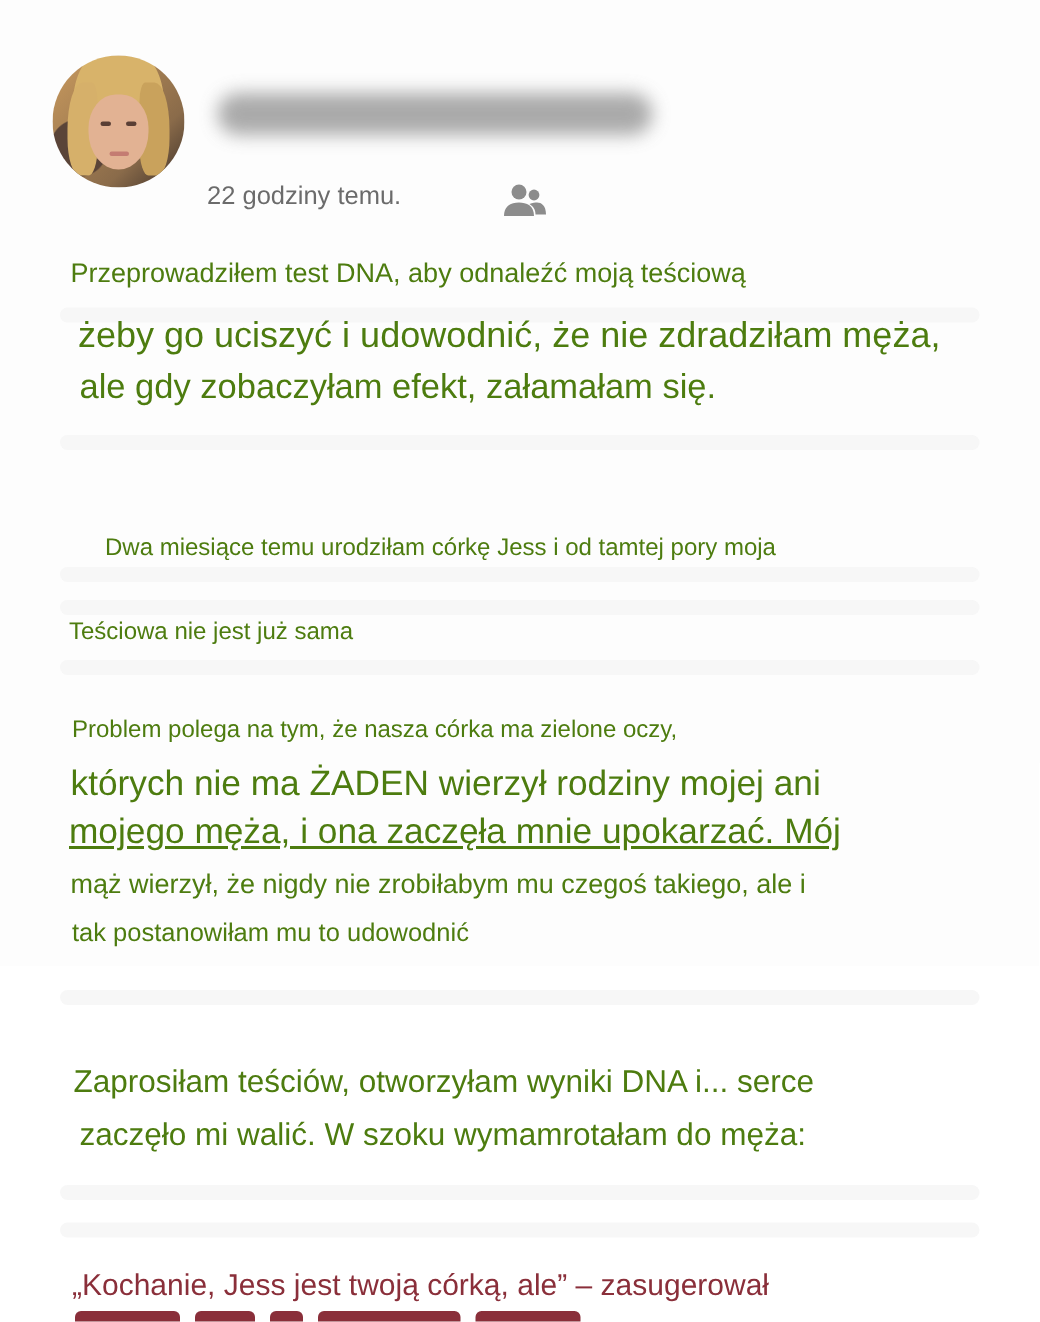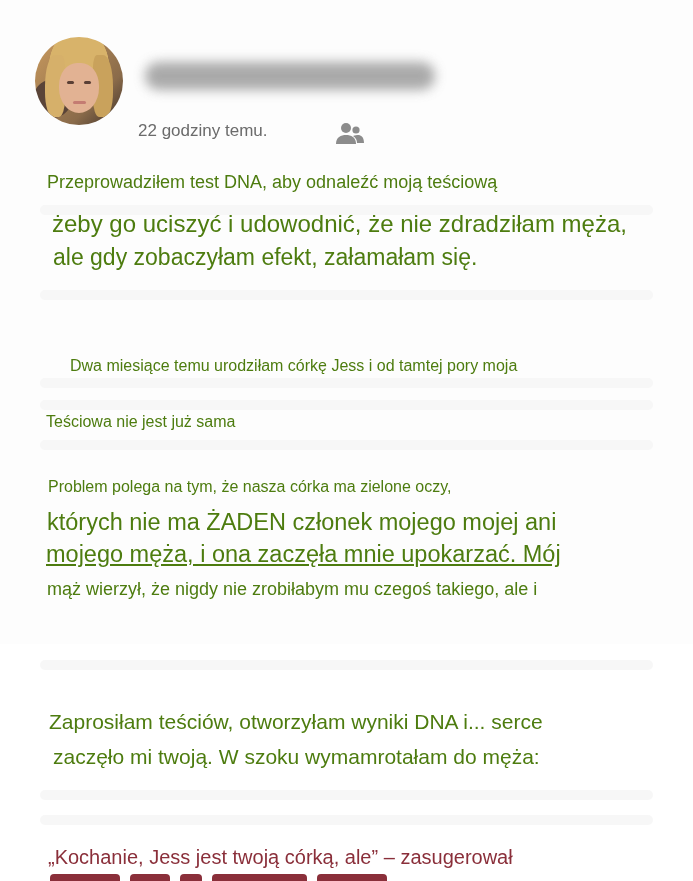--- a/index.html
+++ b/index.html
@@ -167,26 +167,27 @@
   </svg>
 
   <div class="para" style="left:47px; top:172px; font-size:18px;">Przeprowadziłem test DNA, aby odnaleźć moją teściową</div>
   <div class="para" style="left:52px; top:210px; font-size:24px;">żeby go uciszyć i udowodnić, że nie zdradziłam męża,</div>
   <div class="para" style="left:53px; top:244px; font-size:23px;">ale gdy zobaczyłam efekt, załamałam się.</div>
 
   <div class="para" style="left:46px; top:357px; font-size:16px;margin-left:24px;">Dwa miesiące temu urodziłam córkę Jess i od tamtej pory moja</div>
   <div class="para" style="left:46px; top:413px; font-size:16px;">Teściowa nie jest już sama</div>
 
   <div class="para" style="left:48px; top:478px; font-size:16px;">Problem polega na tym, że nasza córka ma zielone oczy,</div>
-  <div class="para" style="left:47px; top:509px; font-size:23.5px;">których nie ma ŻADEN członek mojego mojej ani</div>
+  <div class="para" style="left:47px; top:509px; font-size:23.5px;">których nie ma ŻADEN wierzył rodziny mojej ani</div>
   <div class="para" style="left:46px; top:541px; font-size:23.5px;text-decoration:underline;">mojego męża, i ona zaczęła mnie upokarzać. Mój</div>
   <div class="para" style="left:47px; top:579px; font-size:18px;">mąż wierzył, że nigdy nie zrobiłabym mu czegoś takiego, ale i</div>
+  <div class="para" style="left:48px; top:612px; font-size:17px;">tak postanowiłam mu to udowodnić</div>
 
   <div class="para" style="left:49px; top:710px; font-size:21px;text-align:center;">Zaprosiłam teściów, otworzyłam wyniki DNA i... serce</div>
-  <div class="para" style="left:53px; top:745px; font-size:21px;">zaczęło mi twoją. W szoku wymamrotałam do męża:</div>
+  <div class="para" style="left:53px; top:745px; font-size:21px;">zaczęło mi walić. W szoku wymamrotałam do męża:</div>
 
   <div class="para quote" style="left:48px; top:846px; font-size:20px;">„Kochanie, Jess jest twoją córką, ale” – zasugerował</div>
 
   <div class="clipped-line">
     <span style="width:70px;"></span><span style="width:40px;"></span><span style="width:22px;"></span><span style="width:95px;"></span><span style="width:70px;"></span>
   </div>
 
 </div>
 
 </body></html>

